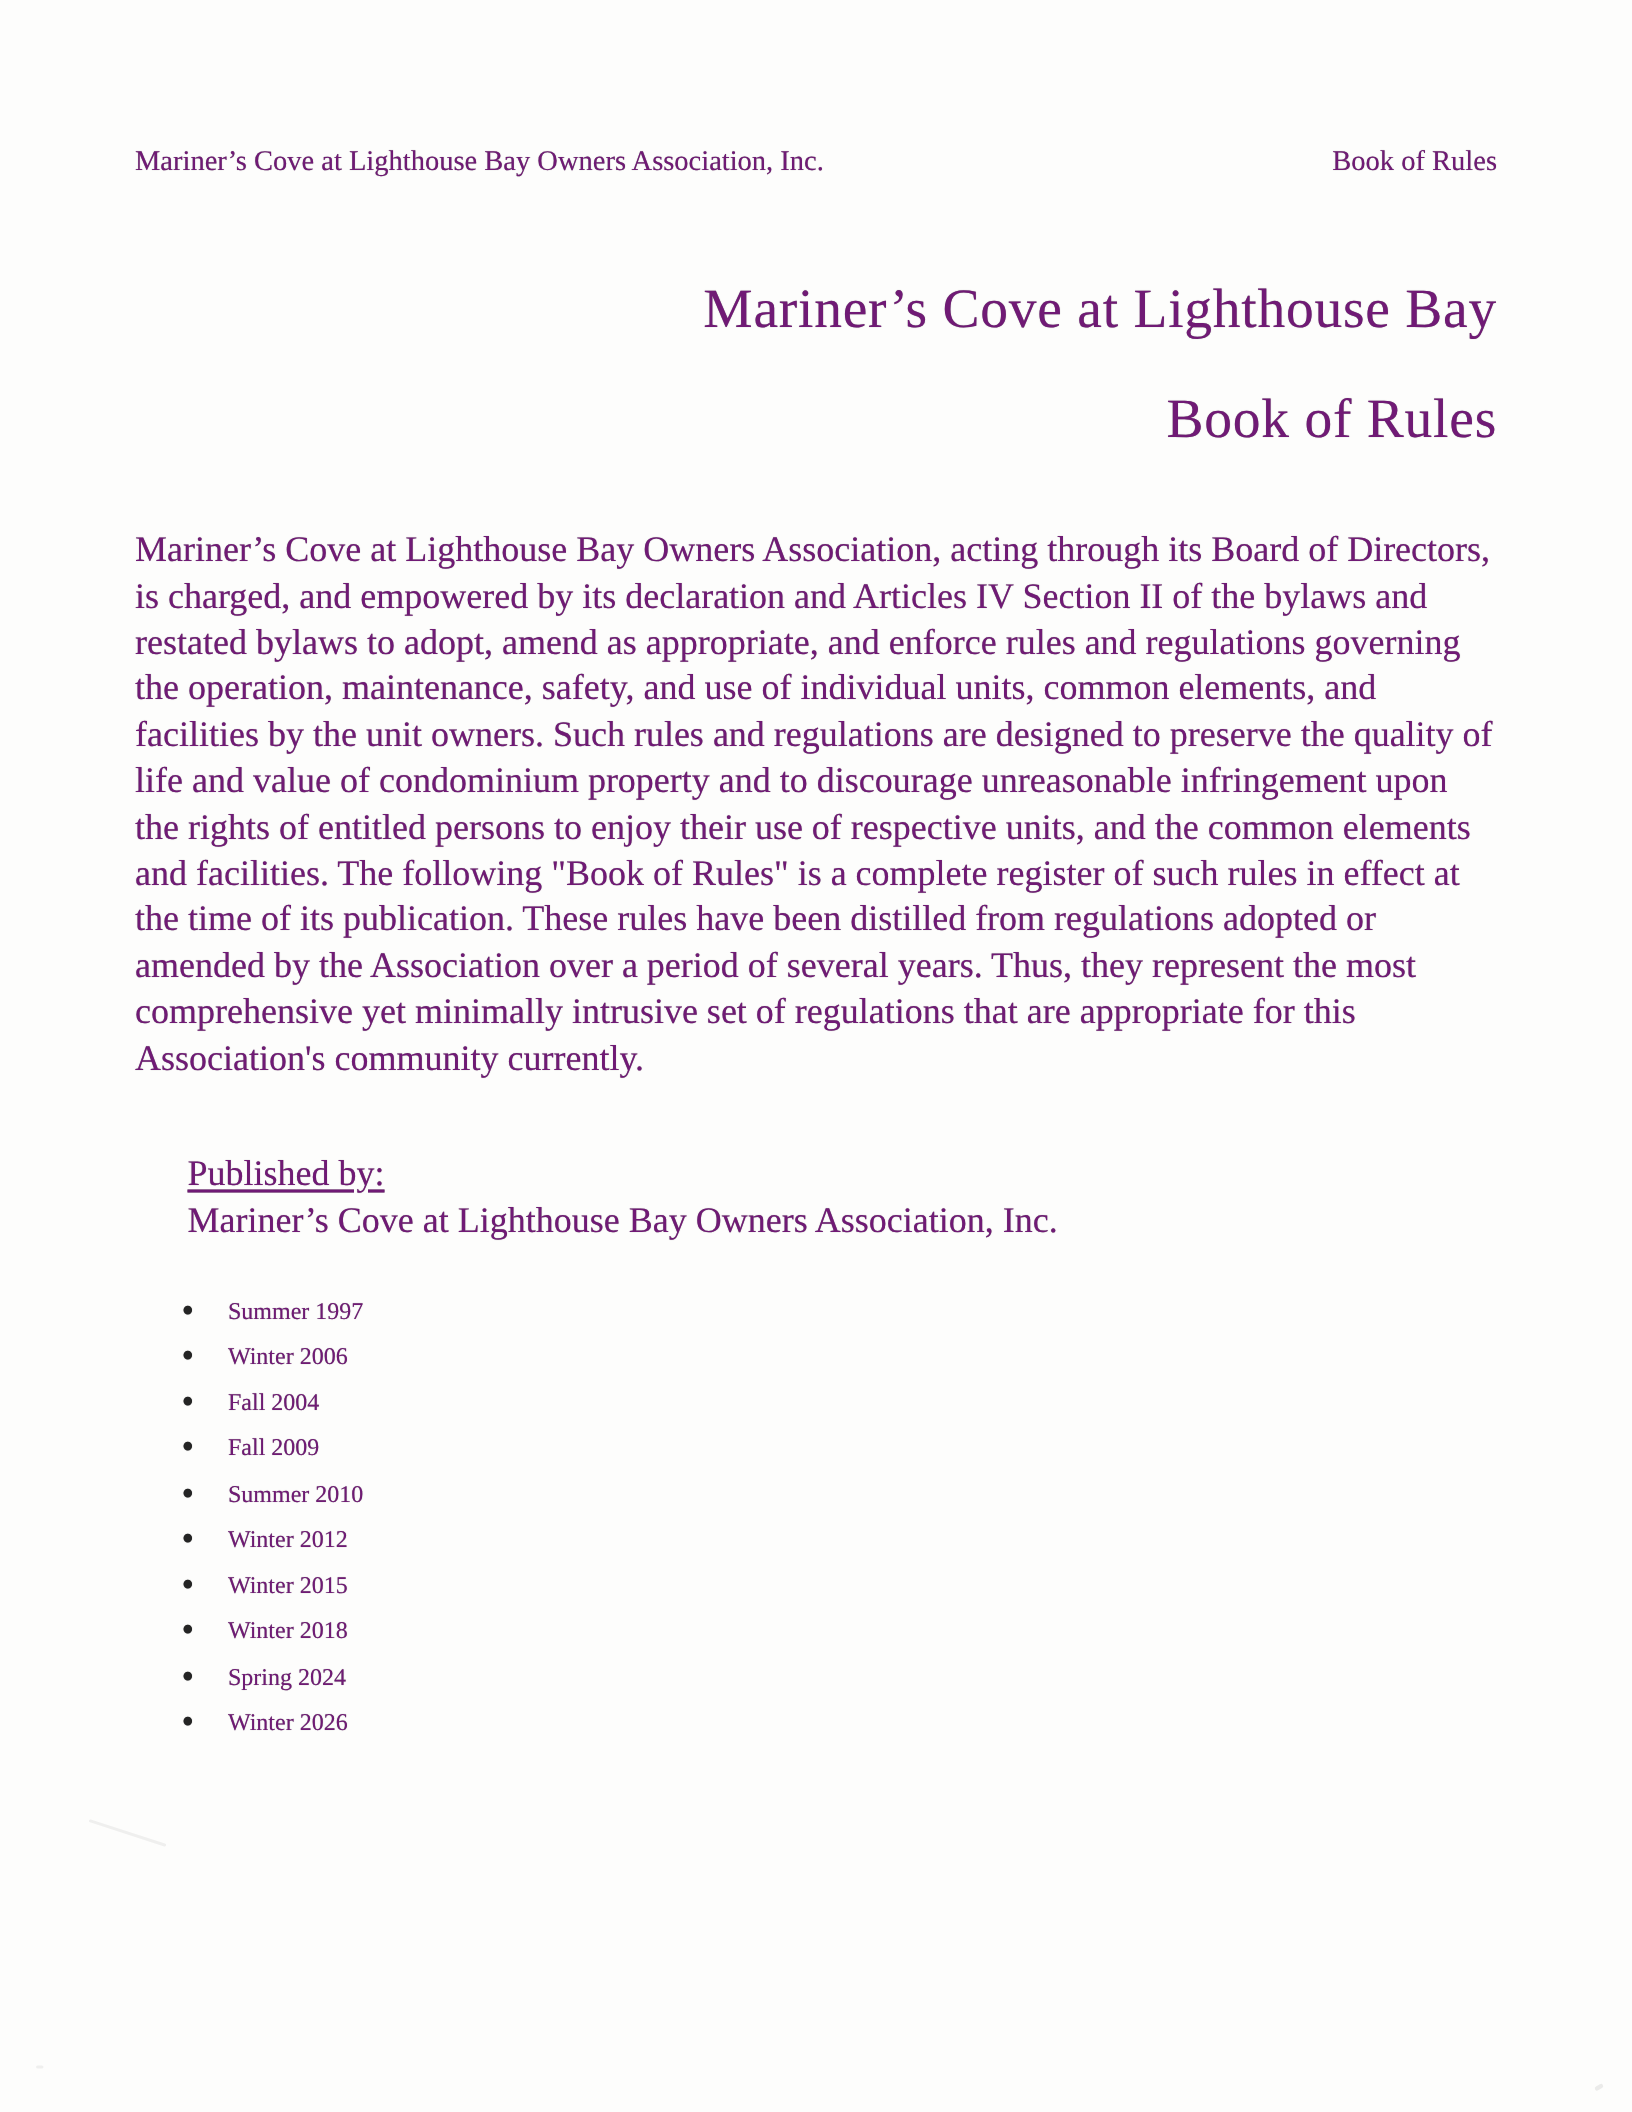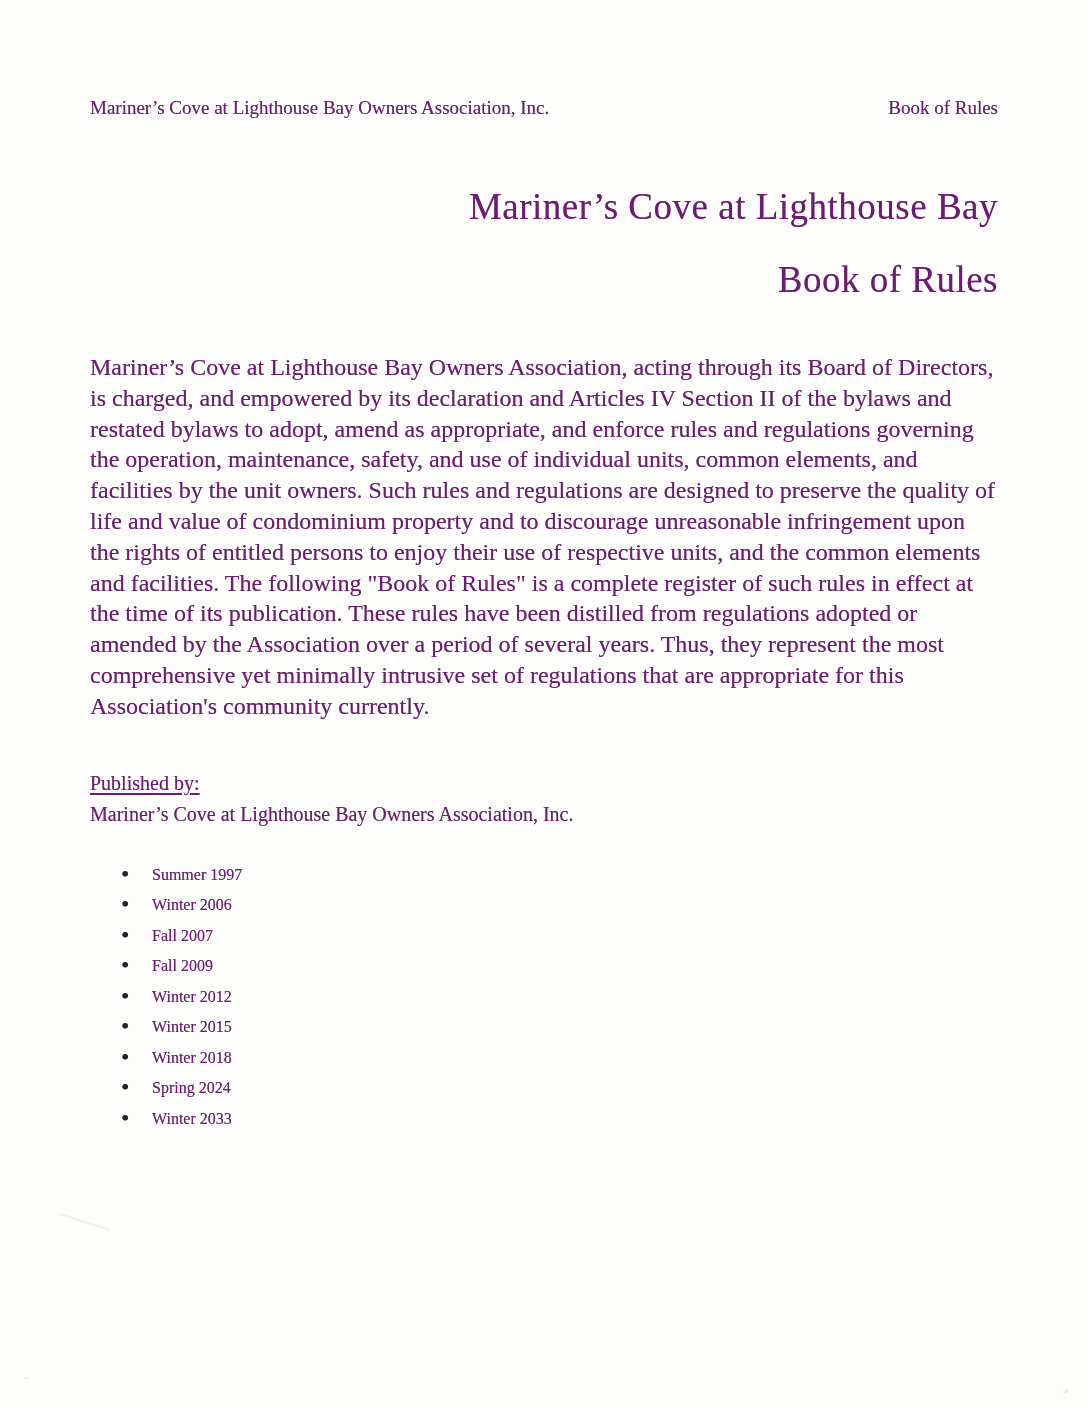--- a/index.html
+++ b/index.html
@@ -35,22 +35,23 @@
     letter-spacing: 0.5px;
   }
   .intro {
     margin: 36px 0 0 0;
     font-size: 24px;
     line-height: 30.8px;
     max-width: 908px;
   }
   .published {
     margin-top: 46px;
-    font-size: 20px;
+    font-size: 24px;
     line-height: 31px;
+    margin-left: 35px;
   }
   .pub-label {
     text-decoration: underline;
     text-underline-offset: 3px;
   }
   .editions {
     margin: 30px 0 0 0;
     padding: 0;
     list-style: none;
     font-size: 16px;
@@ -110,26 +111,27 @@
   <p class="intro">Mariner’s Cove at Lighthouse Bay Owners Association, acting through its Board of Directors, is charged, and empowered by its declaration and Articles IV Section II of the bylaws and restated bylaws to adopt, amend as appropriate, and enforce rules and regulations governing the operation, maintenance, safety, and use of individual units, common elements, and facilities by the unit owners. Such rules and regulations are designed to preserve the quality of life and value of condominium property and to discourage unreasonable infringement upon the rights of entitled persons to enjoy their use of respective units, and the common elements and facilities. The following "Book of Rules" is a complete register of such rules in effect at the time of its publication. These rules have been distilled from regulations adopted or amended by the Association over a period of several years. Thus, they represent the most comprehensive yet minimally intrusive set of regulations that are appropriate for this Association's community currently.</p>
 
   <div class="published">
     <div class="pub-label">Published by:</div>
     <div class="pub-name">Mariner’s Cove at Lighthouse Bay Owners Association, Inc.</div>
   </div>
 
   <ul class="editions">
     <li><span>Summer 1997</span></li>
     <li><span>Winter 2006</span></li>
-    <li><span>Fall 2007</span></li>
+    <li><span>Fall 2004</span></li>
     <li><span>Fall 2009</span></li>
+    <li><span>Summer 2010</span></li>
     <li><span>Winter 2012</span></li>
     <li><span>Winter 2015</span></li>
     <li><span>Winter 2018</span></li>
     <li><span>Spring 2024</span></li>
-    <li><span>Winter 2033</span></li>
+    <li><span>Winter 2026</span></li>
   </ul>
 
   <div class="scan-artifact artifact-1"></div>
   <div class="scan-artifact artifact-2"></div>
   <div class="scan-artifact artifact-3"></div>
 
 </div>
 
 </body></html>

